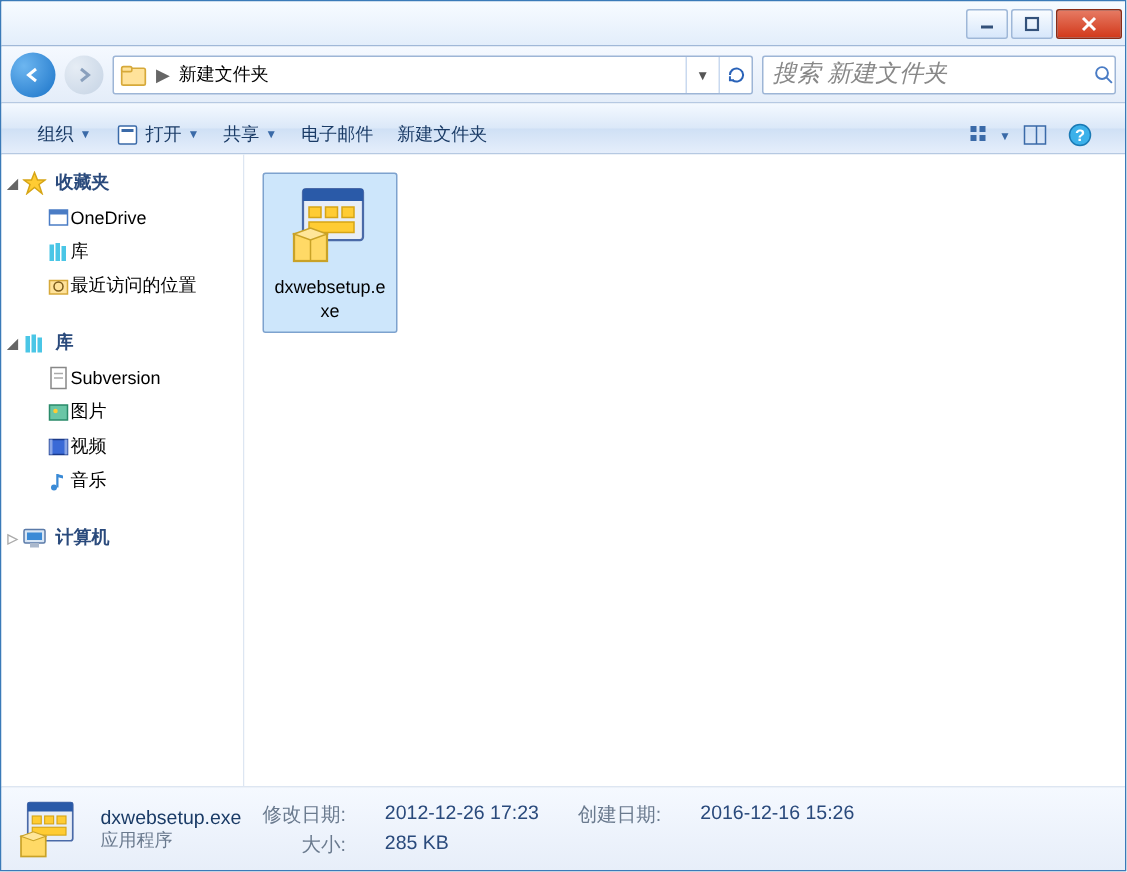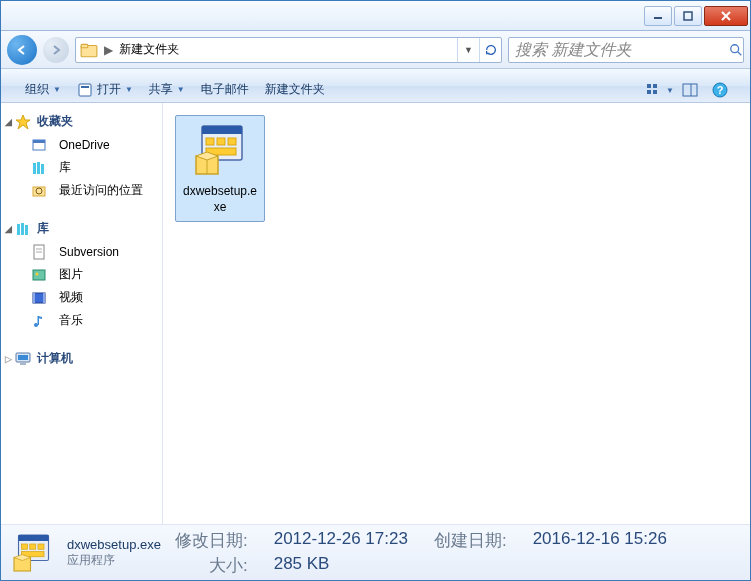--- a/index.html
+++ b/index.html
@@ -27,30 +27,30 @@
   .toolbar { height:34px; background: linear-gradient(to bottom,#f4f9ff,#dbe8f8 50%,#cfe0f5 51%,#e5eefb); display:flex; align-items:flex-end; padding:0 16px; border-bottom:1px solid #b6c9e2; }
   .toolbar-item { padding:4px 8px; cursor:pointer; display:flex; align-items:center; gap:4px; color:#1a3b66; border-radius:2px; }
   .toolbar-item .drop { font-size:8px; color:#3a6aa8; }
   .toolbar-spacer { flex:1; }
   .toolbar-iconbtn { width:28px; height:24px; display:flex; align-items:center; justify-content:center; cursor:pointer; margin-left:2px; border-radius:2px; }
   .body { flex:1; display:flex; min-height:0; }
   .sidebar { width:162px; border-right:1px solid #dde6f2; background:#fff; overflow-y:auto; padding:6px 0; }
   .sidegroup-title { display:flex; align-items:center; padding:4px 6px 4px 14px; gap:6px; font-weight:bold; color:#2a4a7c; cursor:pointer; }
   .sidegroup-title .exp { font-size:9px; color:#666; position:absolute; left:4px; }
   .sidegroup-title { position:relative; }
-  .side-item { display:flex; align-items:center; padding:3px 4px 3px 30px; gap:12px; cursor:pointer; white-space:nowrap; overflow:hidden; text-overflow:ellipsis; }
+  .side-item { display:flex; align-items:center; padding:3px 4px 3px 30px; gap:0; cursor:pointer; white-space:nowrap; overflow:hidden; text-overflow:ellipsis; }
   .side-spacer { height:14px; }
   .ico16 { width:16px; height:16px; flex-shrink:0; }
   .content { flex:1; background:#fff; padding:12px; overflow:auto; }
   .file-item { width:90px; display:flex; flex-direction:column; align-items:center; padding:6px 4px; border:1px solid #7da2ce; background:#cde6fb; border-radius:2px; cursor:pointer; }
   .file-item .file-icon { width:56px; height:56px; margin-bottom:6px; }
   .file-item .file-name { font-size:12px; text-align:center; word-break:break-all; line-height:1.3; }
   .details { height:56px; border-top:1px solid #dde6f2; background:linear-gradient(to bottom,#f5f9ff,#e7eef9); display:flex; align-items:center; padding:4px 10px; gap:14px; }
   .details .det-icon { width:42px; height:42px; }
-  .det-grid { display:grid; grid-template-columns: auto auto auto auto; column-gap:26px; row-gap:2px; font-size:17px; }
+  .det-grid { display:grid; grid-template-columns: auto auto auto auto; column-gap:26px; row-gap:2px; font-size:13px; }
   .det-filename { font-size:13px; color:#1a3b66; }
   .det-label { color:#6a7a8e; text-align:right; }
   .det-val { color:#2a4a7c; }
 </style>
 </head>
 <body>
 
 <div class="window">
 
   <div class="titlebar">

